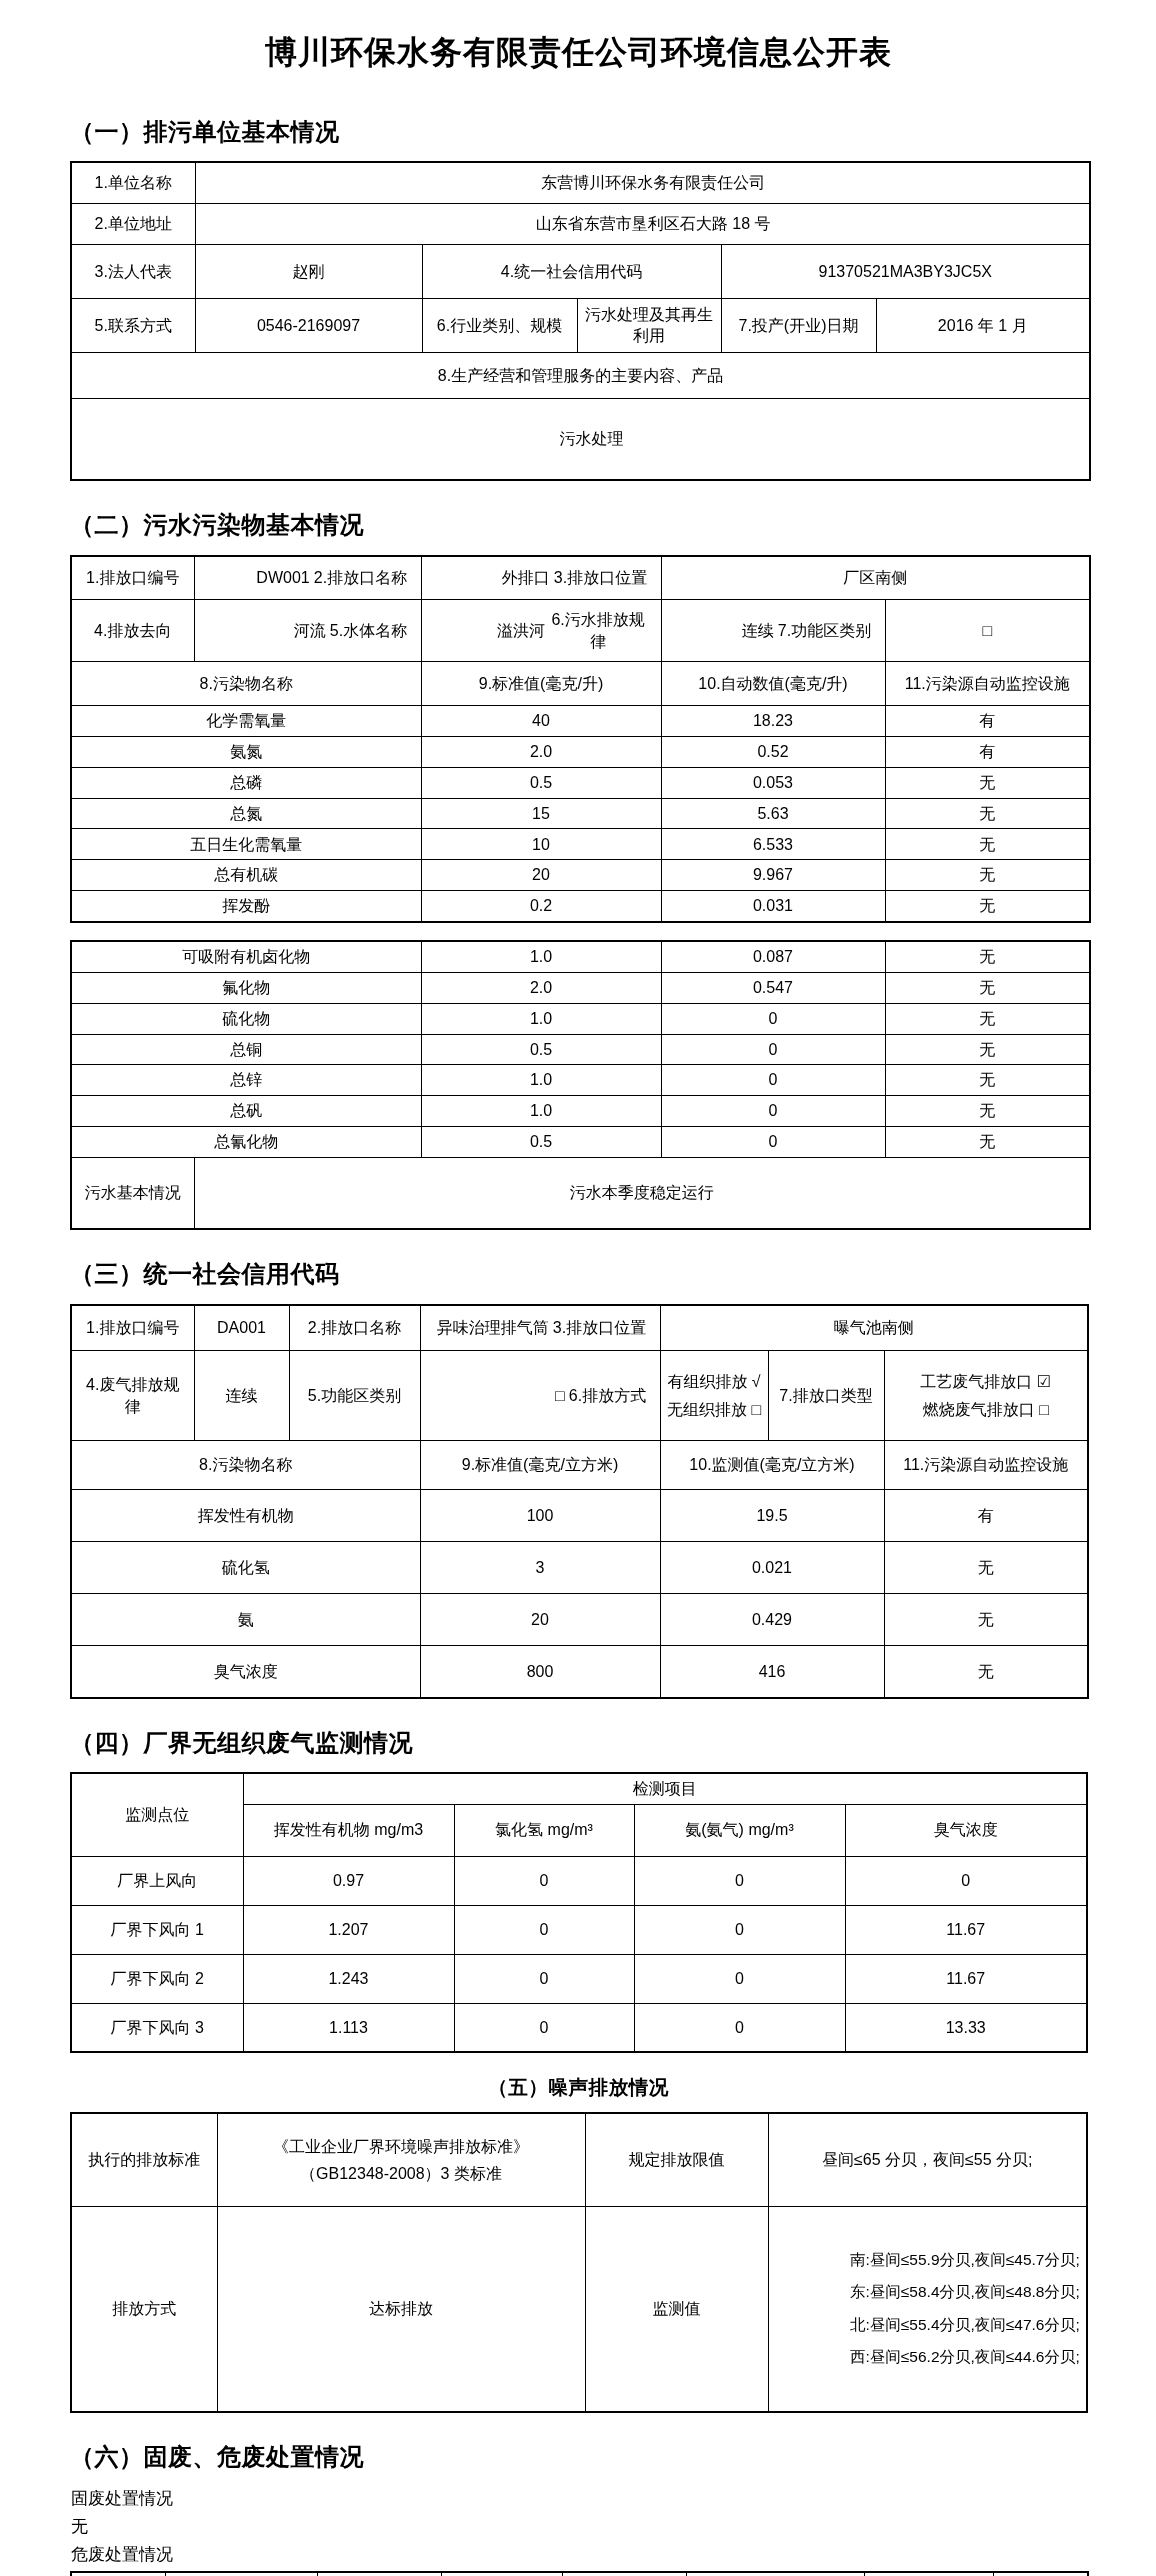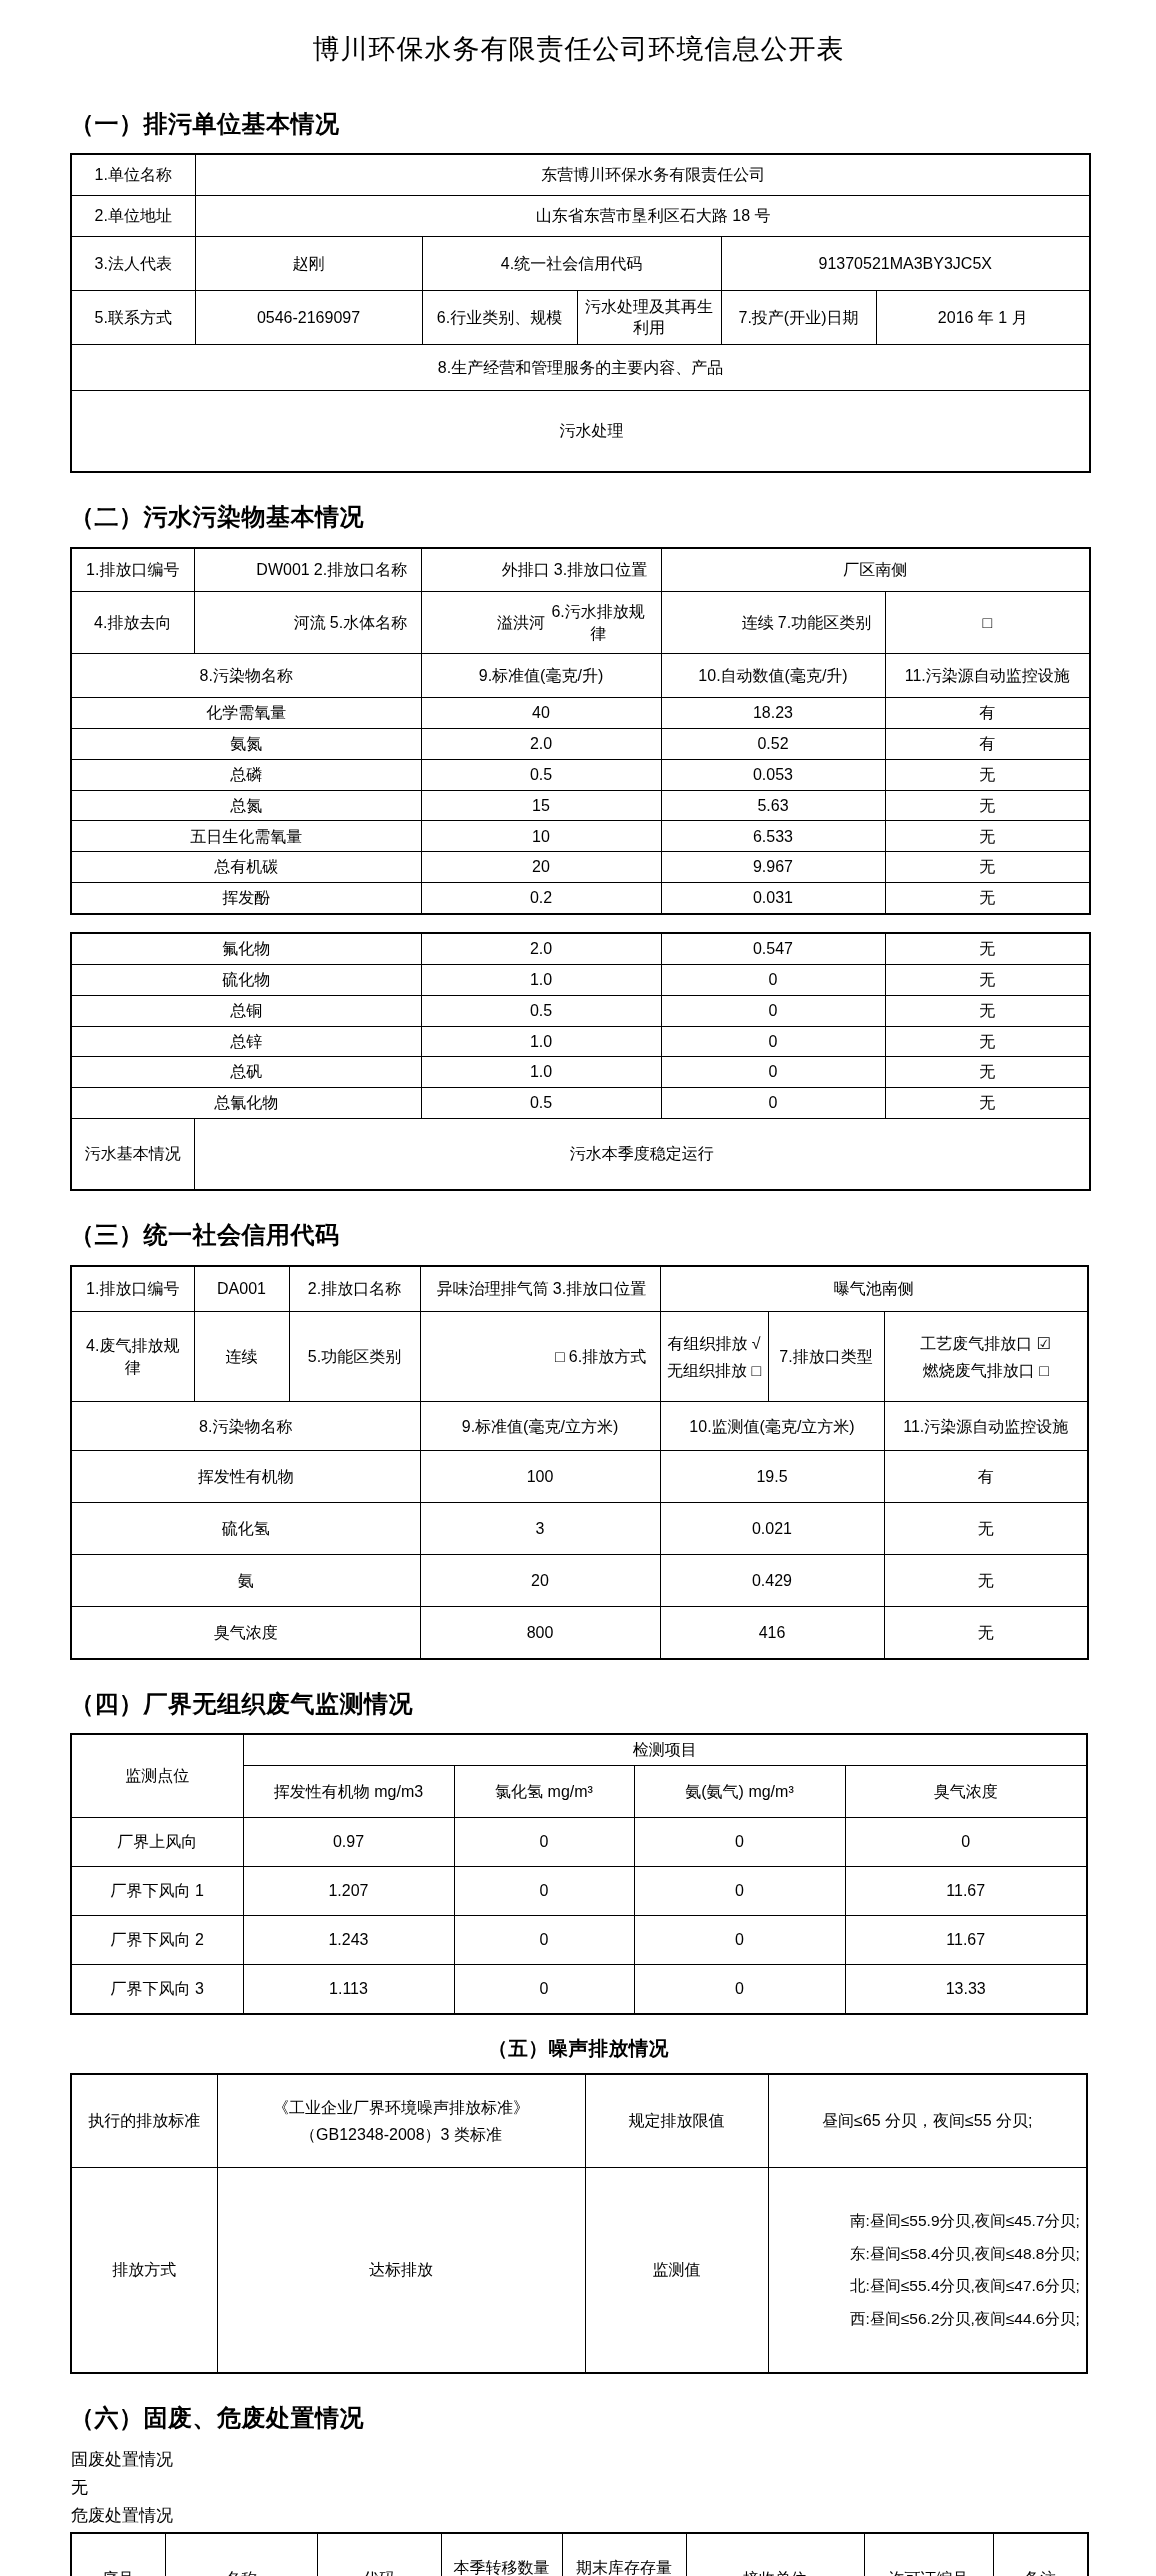--- a/index.html
+++ b/index.html
@@ -3,21 +3,21 @@
 <meta charset="utf-8">
 <style>
   html,body { margin:0; padding:0; background:#ffffff; }
   body {
     width:1157px; min-height:3180px;
     font-family:"Liberation Sans", "DejaVu Sans", sans-serif;
     color:#000;
   }
   .page { padding:15.5px 70px 41px 70px; }
 
-  .doc-title { text-align:center; font-size:27px; font-weight:400; margin:15.5px 0 41px 0; letter-spacing:1px; }
+  .doc-title { text-align:center; font-size:32px; font-weight:700; margin:15.5px 0 41px 0; letter-spacing:1px; }
 
   .sec { font-size:24px; font-weight:900; margin:28px 0 13.4px 0; letter-spacing:0.5px; }
   .sec.center { text-align:center; font-size:19.6px; margin:20.6px 0 11.3px 0; }
 
   table.t { border-collapse:collapse; width:100%; table-layout:fixed; border:2.1px solid #000; }
   table.t td, table.t th { border:1px solid #000; padding:4.1px 6.2px; text-align:center; vertical-align:middle; font-size:16px; line-height:1.35; font-weight:400; word-break:break-all; }
   .tl { text-align:left; }
   .ind { padding-left:28px !important; }
   .duo { display:flex; justify-content:flex-end; align-items:center; gap:4.1px; padding:0 7.2px; }
   .duo span { display:inline-block; }
@@ -183,20 +183,26 @@
   <div class="gap34"></div>
   <table class="t">
     <colgroup>
         <col style="width:123px">
         <col style="width:227px">
         <col style="width:240px">
         <col style="width:224px">
         <col style="width:205px">
       </colgroup>
     <tbody>
+        <tr class="h58">
+          <td colspan="2">可吸附有机卤化物</td>
+          <td>1.0</td>
+          <td>0.087</td>
+          <td>无</td>
+        </tr>
     <tr class="h58">
           <td colspan="2">氟化物</td>
           <td>2.0</td>
           <td>0.547</td>
           <td>无</td>
         </tr>
     <tr class="h58">
           <td colspan="2">硫化物</td>
           <td>1.0</td>
           <td>0</td>

